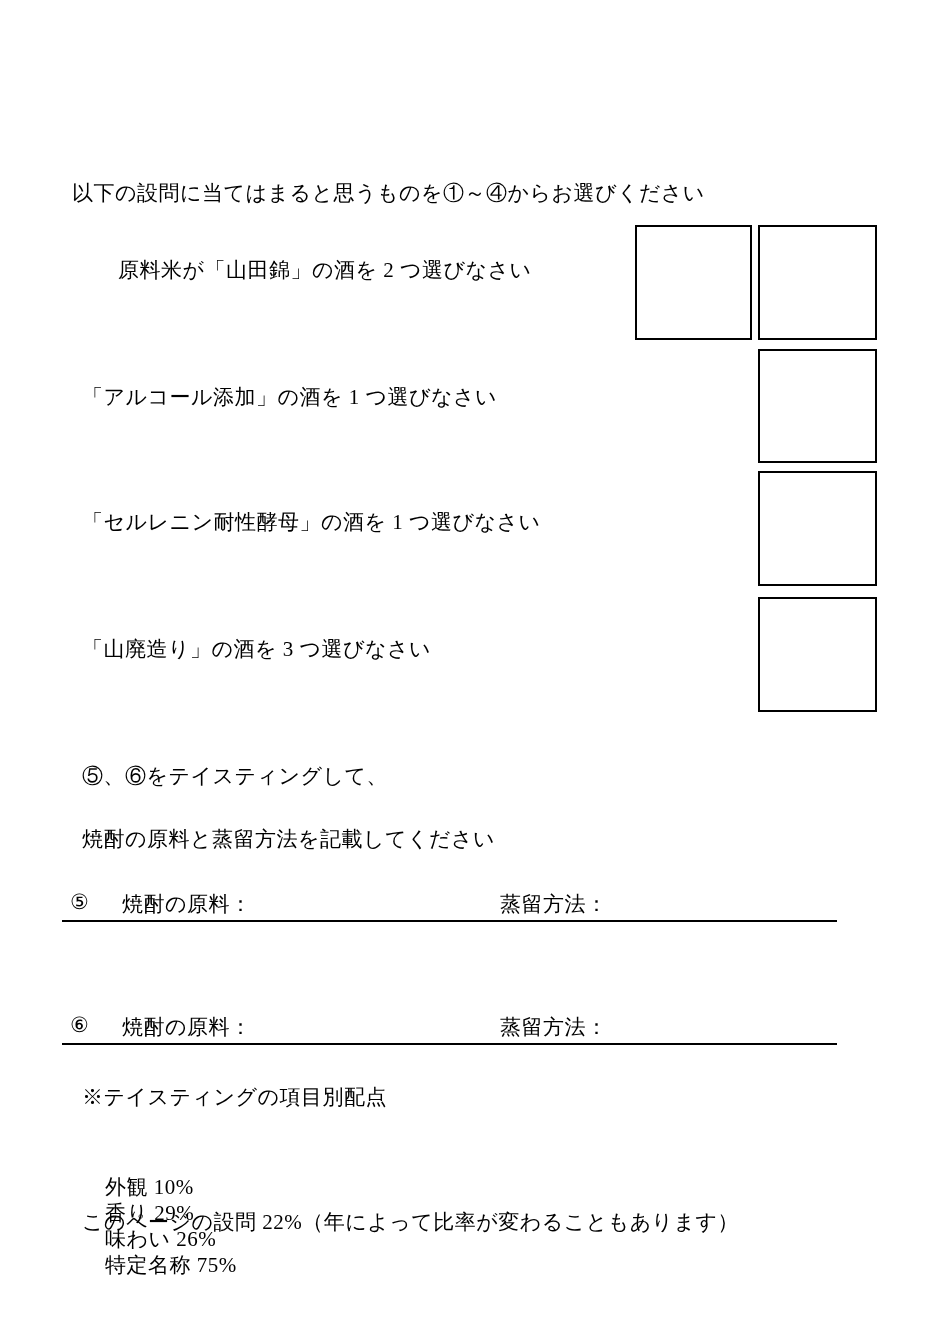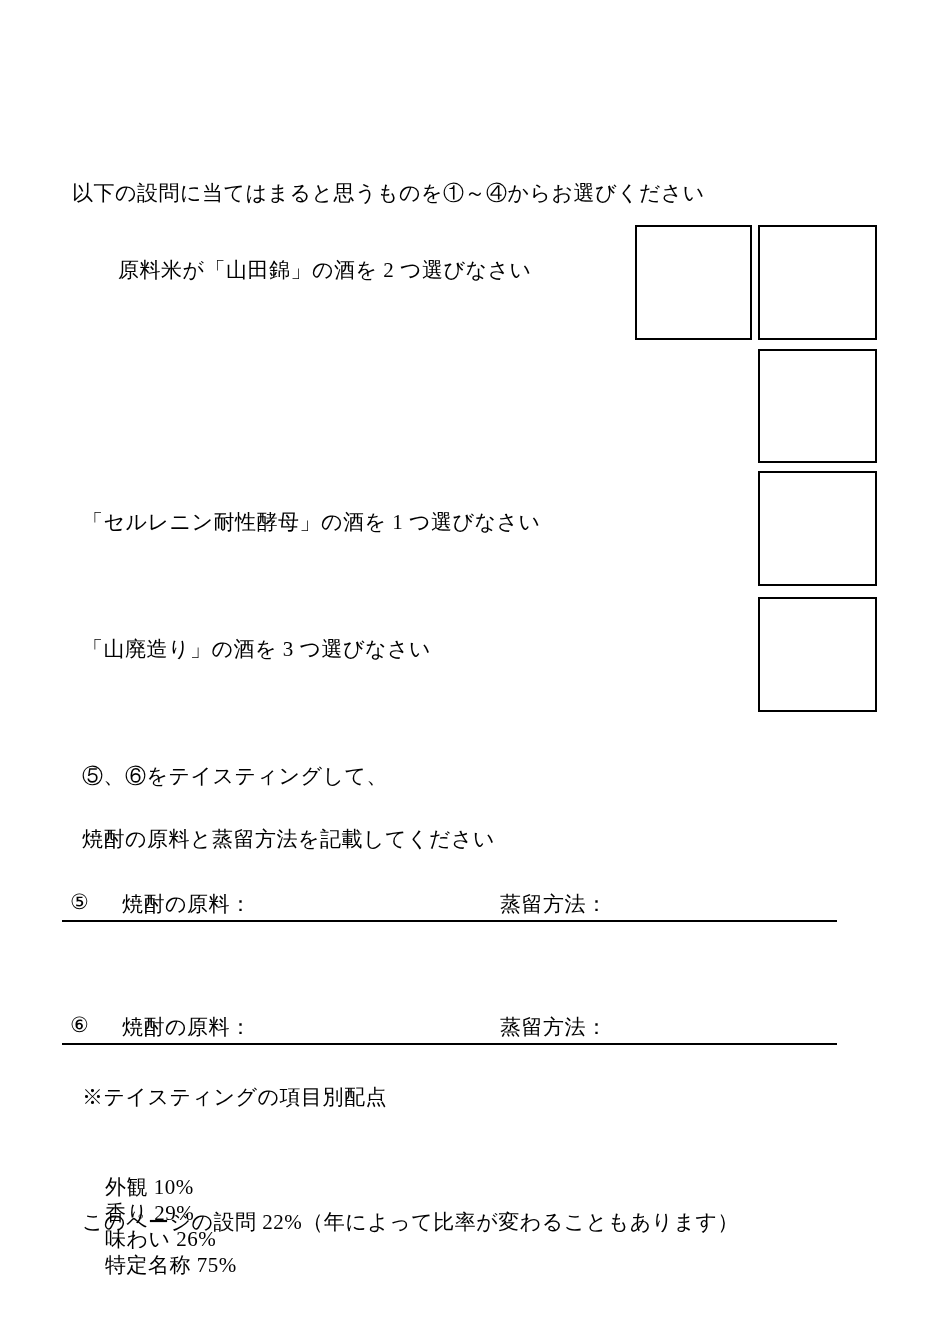--- a/index.html
+++ b/index.html
@@ -45,20 +45,21 @@
 <body>
 
 <div class="page">
 
   <div class="line" style="left:72px; top:132px;margin-top:48px;">以下の設問に当てはまると思うものを①～④からお選びください</div>
 
   <div class="line" style="left:82px; top:257px;margin-left:36px;">原料米が「山田錦」の酒を 2 つ選びなさい</div>
   <div class="box" style="left:635px; top:225px; width:117px; height:115px;"></div>
   <div class="box" style="left:758px; top:225px; width:119px; height:115px;"></div>
 
+  <div class="line" style="left:82px; top:384px;">「アルコール添加」の酒を 1 つ選びなさい</div>
   <div class="box" style="left:758px; top:349px; width:119px; height:114px;"></div>
 
   <div class="line" style="left:82px; top:509px;">「セルレニン耐性酵母」の酒を 1 つ選びなさい</div>
   <div class="box" style="left:758px; top:471px; width:119px; height:115px;"></div>
 
   <div class="line" style="left:82px; top:636px;">「山廃造り」の酒を 3 つ選びなさい</div>
   <div class="box" style="left:758px; top:597px; width:119px; height:115px;"></div>
 
   <div class="line" style="left:82px; top:826px;">焼酎の原料と蒸留方法を記載してください</div>
   <div class="line" style="left:82px; top:763px;">⑤、⑥をテイスティングして、</div>

